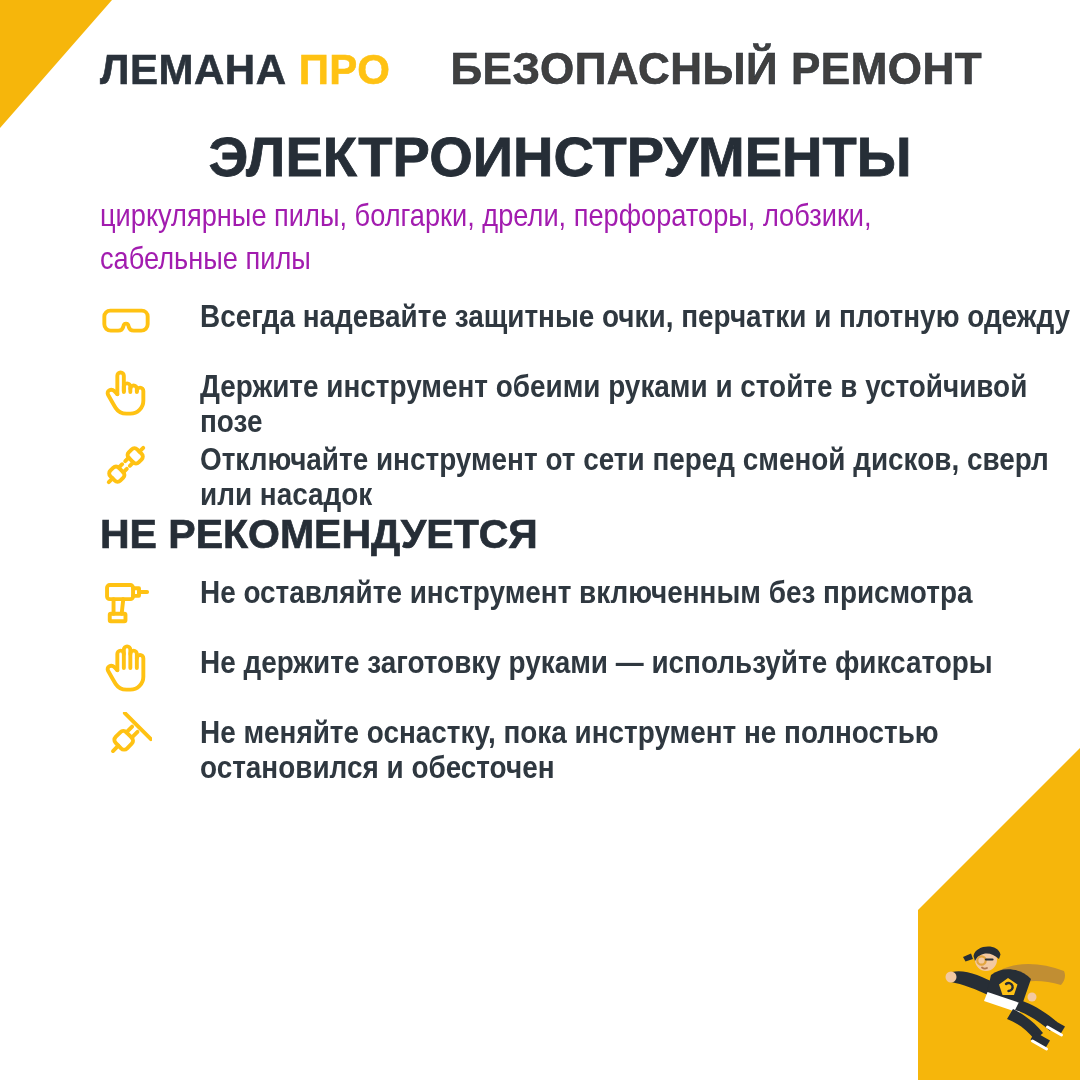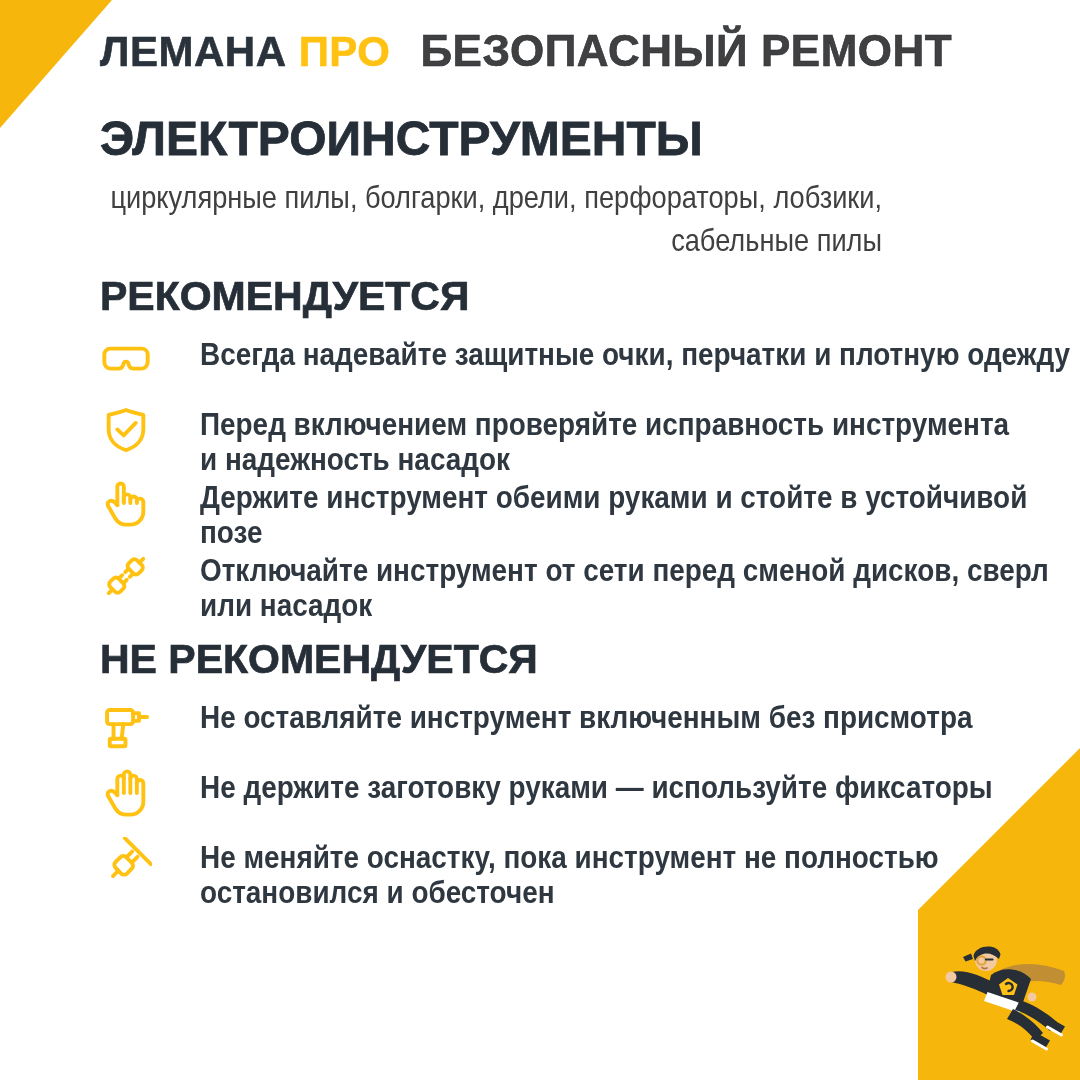--- a/index.html
+++ b/index.html
@@ -12,35 +12,35 @@
   .corner-tl{
     position:absolute;left:0;top:0;width:112px;height:128px;
     background:#F6B60B;clip-path:polygon(0 0,100% 0,0 100%);
   }
   .corner-br{
     position:absolute;right:0;bottom:0;width:162px;height:332px;
     background:#F6B60B;clip-path:polygon(100% 0,0 48.8%,0 100%,100% 100%);
   }
   .content{position:absolute;left:100px;top:0;width:920px;}
   
-  .header-row{display:flex;align-items:baseline;gap:30px;padding-top:26px;}
+  .header-row{display:flex;align-items:baseline;gap:60px;padding-top:44px;}
   .logo{font-size:42px;font-weight:bold;letter-spacing:.5px;white-space:nowrap;
         -webkit-text-stroke:.6px currentColor;}
   .logo .accent{color:#FFC213;-webkit-text-stroke:.6px #FFC213;}
   .header-title{font-size:44px;font-weight:bold;letter-spacing:.5px;color:#404040;
         -webkit-text-stroke:.6px #262E37;white-space:nowrap;}
   
-  .main-title{font-size:48px;line-height:58px;font-weight:bold;color:#262E37;
-        margin-top:34px;-webkit-text-stroke:.8px #262E37;letter-spacing:0;}
-  .subtitle{margin-top:8px;color:#404040;font-size:32px;line-height:43px;text-align:right;}
+  .main-title{font-size:56px;line-height:58px;font-weight:bold;color:#262E37;
+        margin-top:34px;-webkit-text-stroke:.8px #262E37;letter-spacing:0;text-align:center;}
+  .subtitle{margin-top:8px;color:#a21caf;font-size:32px;line-height:43px;}
   .subtitle .tline{transform:scaleX(.85);}
   .section-heading{font-size:41px;line-height:44px;font-weight:bold;color:#262E37;
         -webkit-text-stroke:.7px #262E37;}
   .section-heading.first{margin-top:12px;}
-  .section-heading.second{margin-top:14px;}
+  .section-heading.second{}
   .list{margin-top:16px;font-weight:bold;}
   .item{display:flex;align-items:flex-start;min-height:70px;}
   .icon-cell{width:100px;flex:0 0 100px;}
   .icon-cell svg{display:block;margin-top:0;}
   .item-text{font-size:31px;line-height:35px;color:#2F3840;padding-top:3px;}
   .tline{display:block;white-space:nowrap;transform:scaleX(.9);transform-origin:0 0;}
   .ico{stroke:#FFC213;stroke-width:3.6;fill:none;stroke-linecap:round;stroke-linejoin:round;}
   .mascot{position:absolute;right:6px;bottom:28px;}
 </style>
 </head>
@@ -60,47 +60,34 @@
       <div class="header-title">БЕЗОПАСНЫЙ РЕМОНТ</div>
     </div>
 
     <div class="main-title">ЭЛЕКТРОИНСТРУМЕНТЫ</div>
 
     <div class="subtitle">
       <span class="tline">циркулярные пилы, болгарки, дрели, перфораторы, лобзики,</span>
       <span class="tline">сабельные пилы</span>
     </div>
 
-    <div class="section-heading first">РЕКОМЕНДУЕТСЯ</div>
 
     <div class="list">
 
       <div class="item">
         <div class="icon-cell">
           <svg width="52" height="52" viewBox="0 0 48 48" class="ico" aria-hidden="true">
             <path d="M9.5 13.5h29a5.5 5.5 0 0 1 5.5 5.5v7a6 6 0 0 1-6 6h-6.8a4.8 4.8 0 0 1-4.7-3.8c-.4-1.9-1.3-2.7-2.5-2.7s-2.1.8-2.5 2.7a4.8 4.8 0 0 1-4.7 3.8H10a6 6 0 0 1-6-6v-7a5.5 5.5 0 0 1 5.5-5.5z"></path>
           </svg>
         </div>
         <div class="item-text">
           <span class="tline">Всегда надевайте защитные очки, перчатки и плотную одежду</span>
         </div>
       </div>
 
-      <div class="item">
-        <div class="icon-cell">
-          <svg width="52" height="52" viewBox="0 0 48 48" class="ico" aria-hidden="true">
-            <path d="M24 5.5c5.3 2 10.7 3.3 16 4.5v13c0 9.8-6.4 16.6-16 19.5-9.6-2.9-16-9.7-16-19.5v-13c5.3-1.2 10.7-2.5 16-4.5z"></path>
-            <path d="M16 23.5 21.8 29 33 17.5"></path>
-          </svg>
-        </div>
-        <div class="item-text">
-          <span class="tline">Перед включением проверяйте исправность инструмента</span>
-          <span class="tline">и надежность насадок</span>
-        </div>
-      </div>
 
 
       <div class="item">
         <div class="icon-cell">
           <svg width="52" height="52" viewBox="0 0 48 48" class="ico" aria-hidden="true">
             <path d="M16 26V9a3 3 0 0 1 6 0v15"></path>
             <path d="M22 23v-4a3 3 0 0 1 6 0v5"></path>
             <path d="M28 21a3 3 0 0 1 6 0v3"></path>
             <path d="M34 23a3 3 0 0 1 6 0v9a12 12 0 0 1-12 12h-3.6a12 12 0 0 1-10-5.4l-.4-.6c-.62-.96-2.81-4.78-6.57-11.46a3 3 0 0 1 1.07-4.04 3.73 3.73 0 0 1 4.56.56l2.94 2.94"></path>
           </svg>

